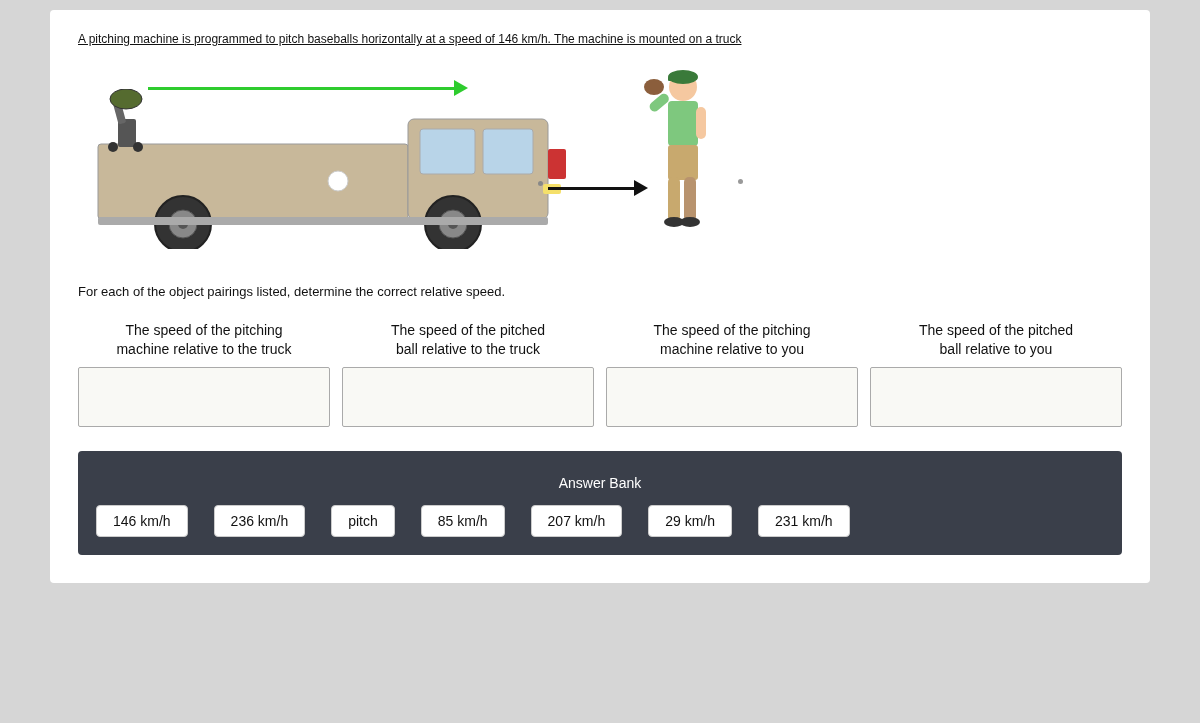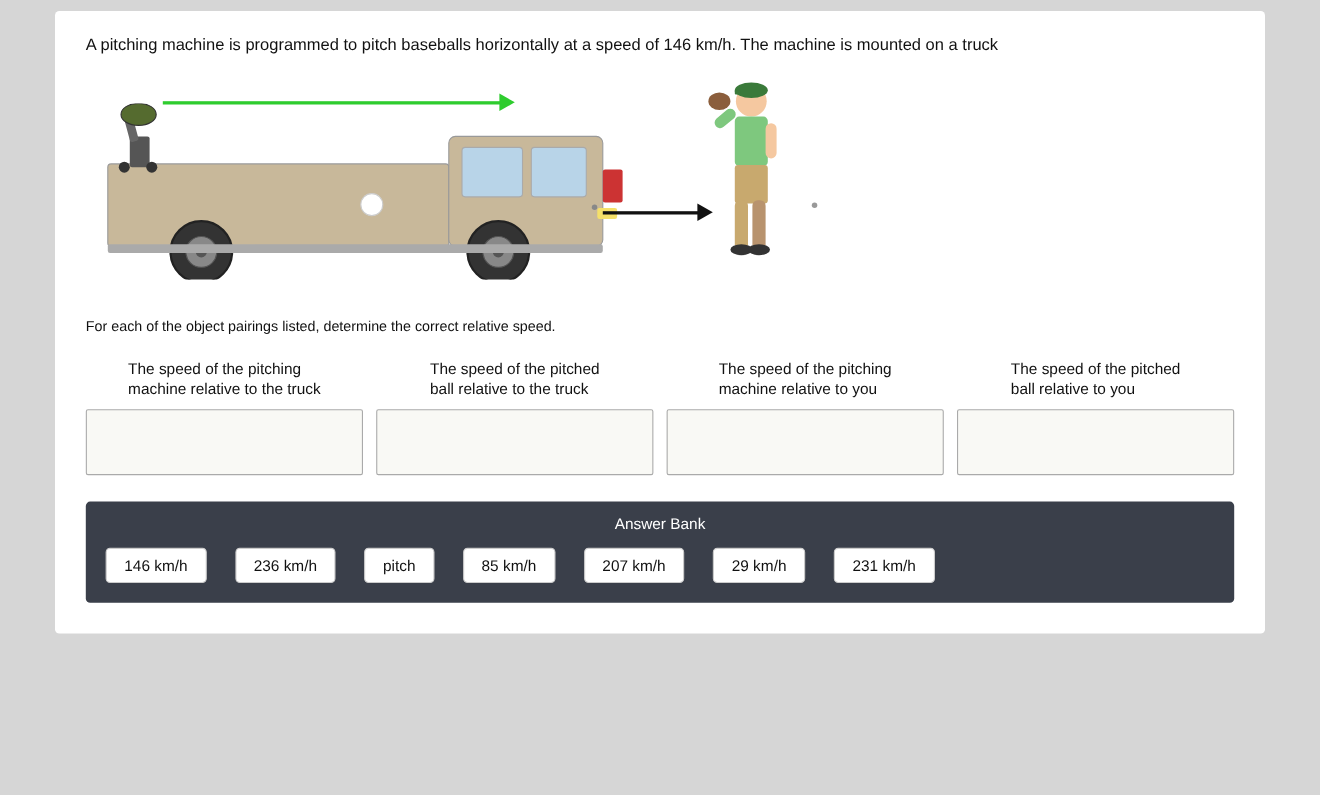--- a/index.html
+++ b/index.html
@@ -13,24 +13,25 @@
       padding: 0;
     }
     .page-container {
       background: #ffffff;
       width: 1100px;
       margin: 10px auto;
       padding: 20px 28px 28px 28px;
       border-radius: 4px;
     }
     .problem-text {
-      font-size: 15px;
+      font-size: 12px;
       line-height: 1.5;
       color: #111;
       margin-bottom: 16px;
+      text-decoration: underline;
     }
     .illustration-area {
       display: flex;
       align-items: center;
       justify-content: flex-start;
       margin-bottom: 10px;
       position: relative;
       height: 210px;
     }
     .truck-section {
@@ -105,34 +106,35 @@
     .column {
       flex: 1;
       display: flex;
       flex-direction: column;
       align-items: center;
       gap: 8px;
     }
     .column-label {
       font-size: 14px;
       color: #111;
+      text-align: center;
       line-height: 1.35;
       min-height: 38px;
     }
     .drop-box {
       width: 100%;
       height: 60px;
       border: 1.5px solid #aaa;
       background: #f9f9f5;
       border-radius: 2px;
     }
     .answer-bank-section {
       background: #3a3f4a;
       border-radius: 4px;
-      padding: 12px 18px 18px 18px;
+      padding: 24px 18px 18px 18px;
     }
     .answer-bank-title {
       color: #fff;
       font-size: 14px;
       text-align: center;
       margin-bottom: 14px;
     }
     .answer-chips {
       display: flex;
       gap: 26px;

